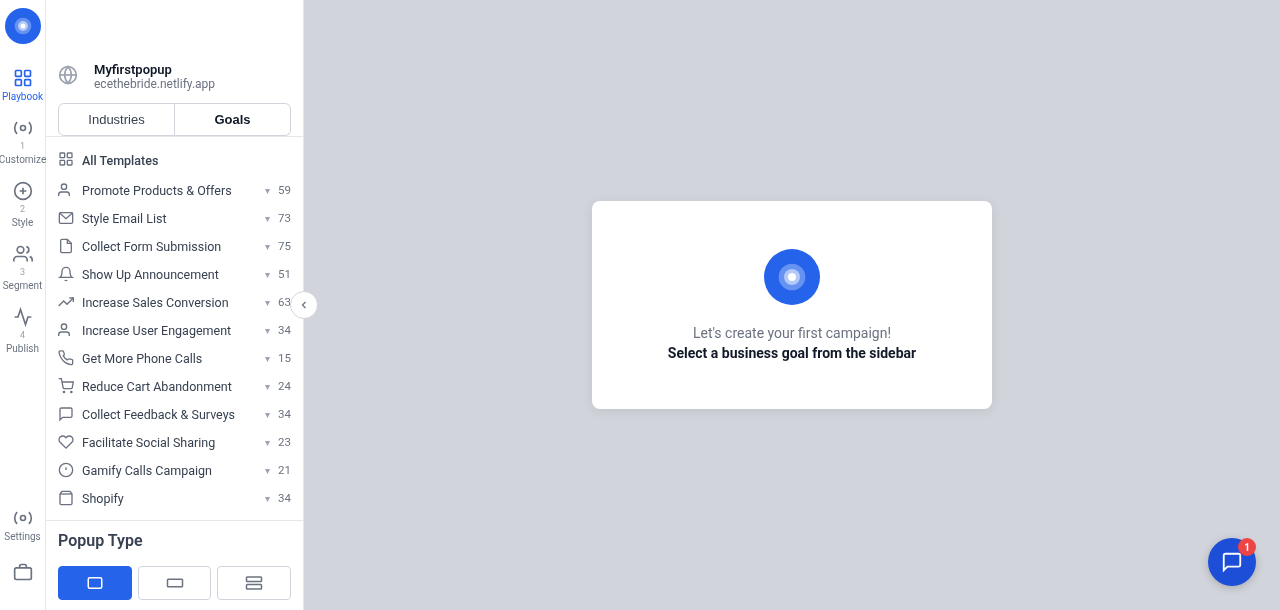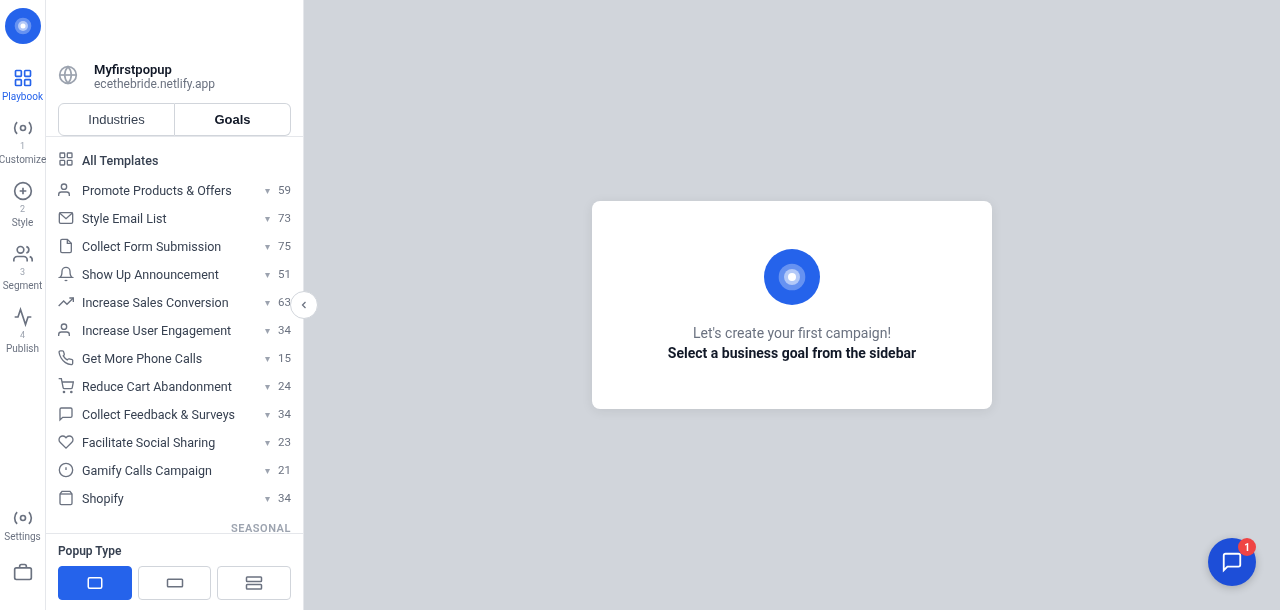--- a/index.html
+++ b/index.html
@@ -87,21 +87,21 @@
 
     .section-label {
       padding: 10px 12px 4px; font-size: 11px; font-weight: 600; color: #9ca3af; text-transform: uppercase; letter-spacing: 0.05em; text-align: right;
     }
 
     
     .popup-type-bar {
       border-top: 1px solid #e5e7eb;
       padding: 10px 12px;
     }
-    .popup-type-label { font-size: 12px; font-weight: 600; color: #374151; margin-bottom: 8px; }
+    .popup-type-label { font-size: 16px; font-weight: 600; color: #374151; margin-bottom: 16px; }
     .popup-type-icons { display: flex; gap: 6px; }
     .popup-type-btn {
       flex: 1; padding: 7px 0; border: 1px solid #d1d5db; background: #fff; border-radius: 4px; cursor: pointer;
       display: flex; align-items: center; justify-content: center; color: #6b7280;
     }
     .popup-type-btn.active { background: #2563eb; border-color: #2563eb; color: #fff; }
 
     
     .main-area {
       flex: 1;

